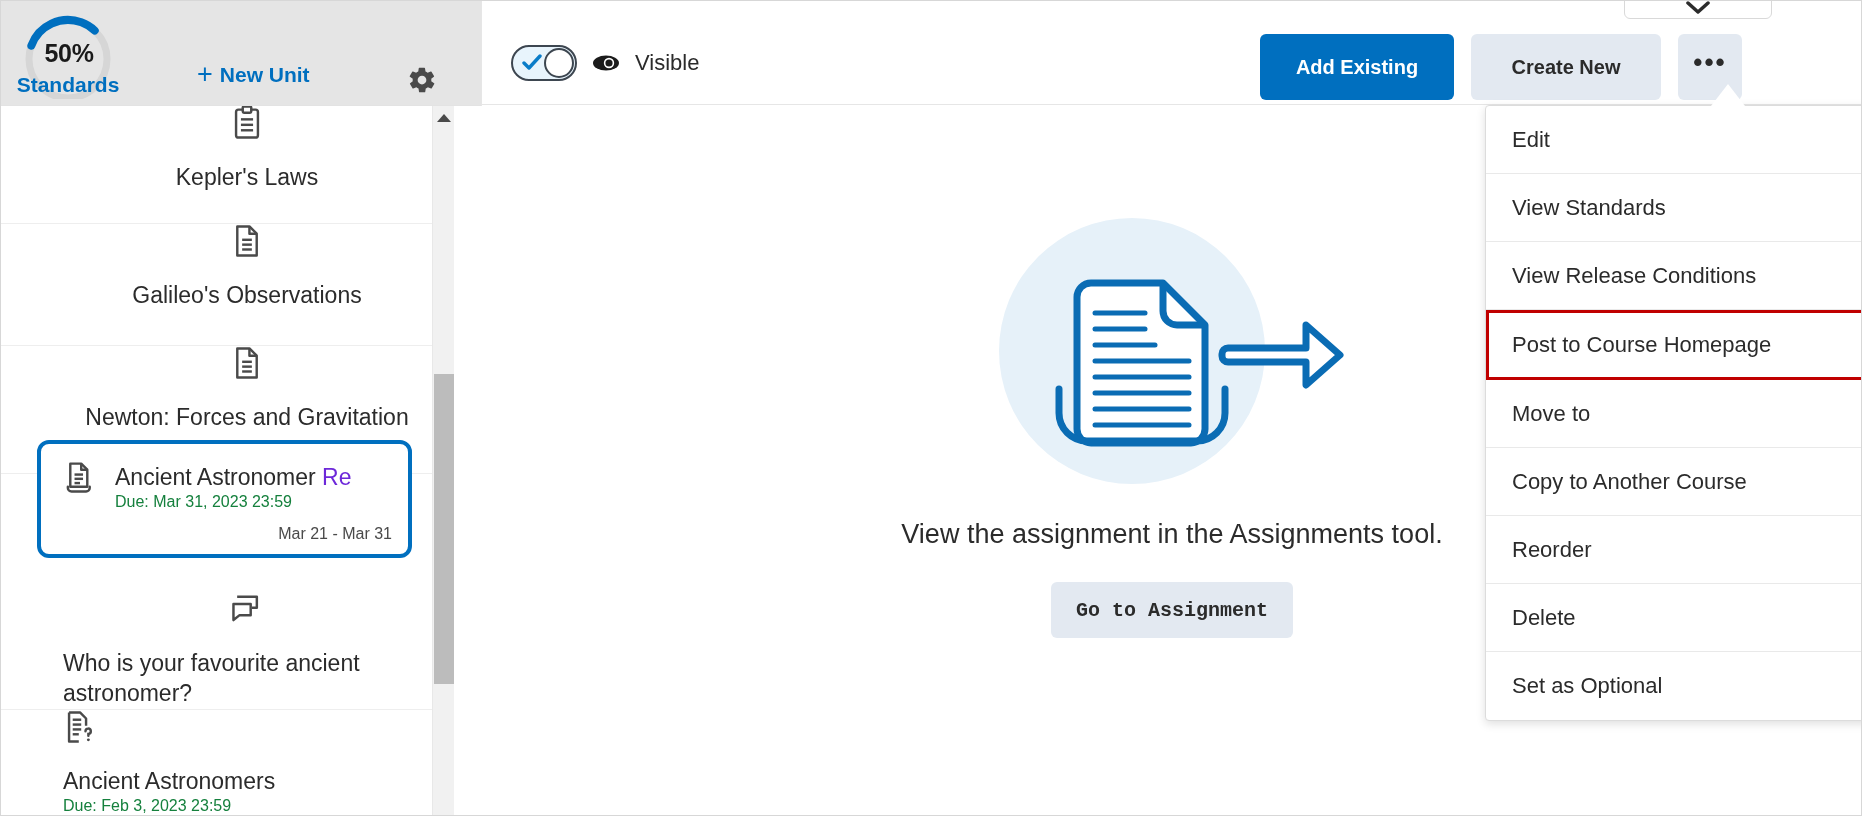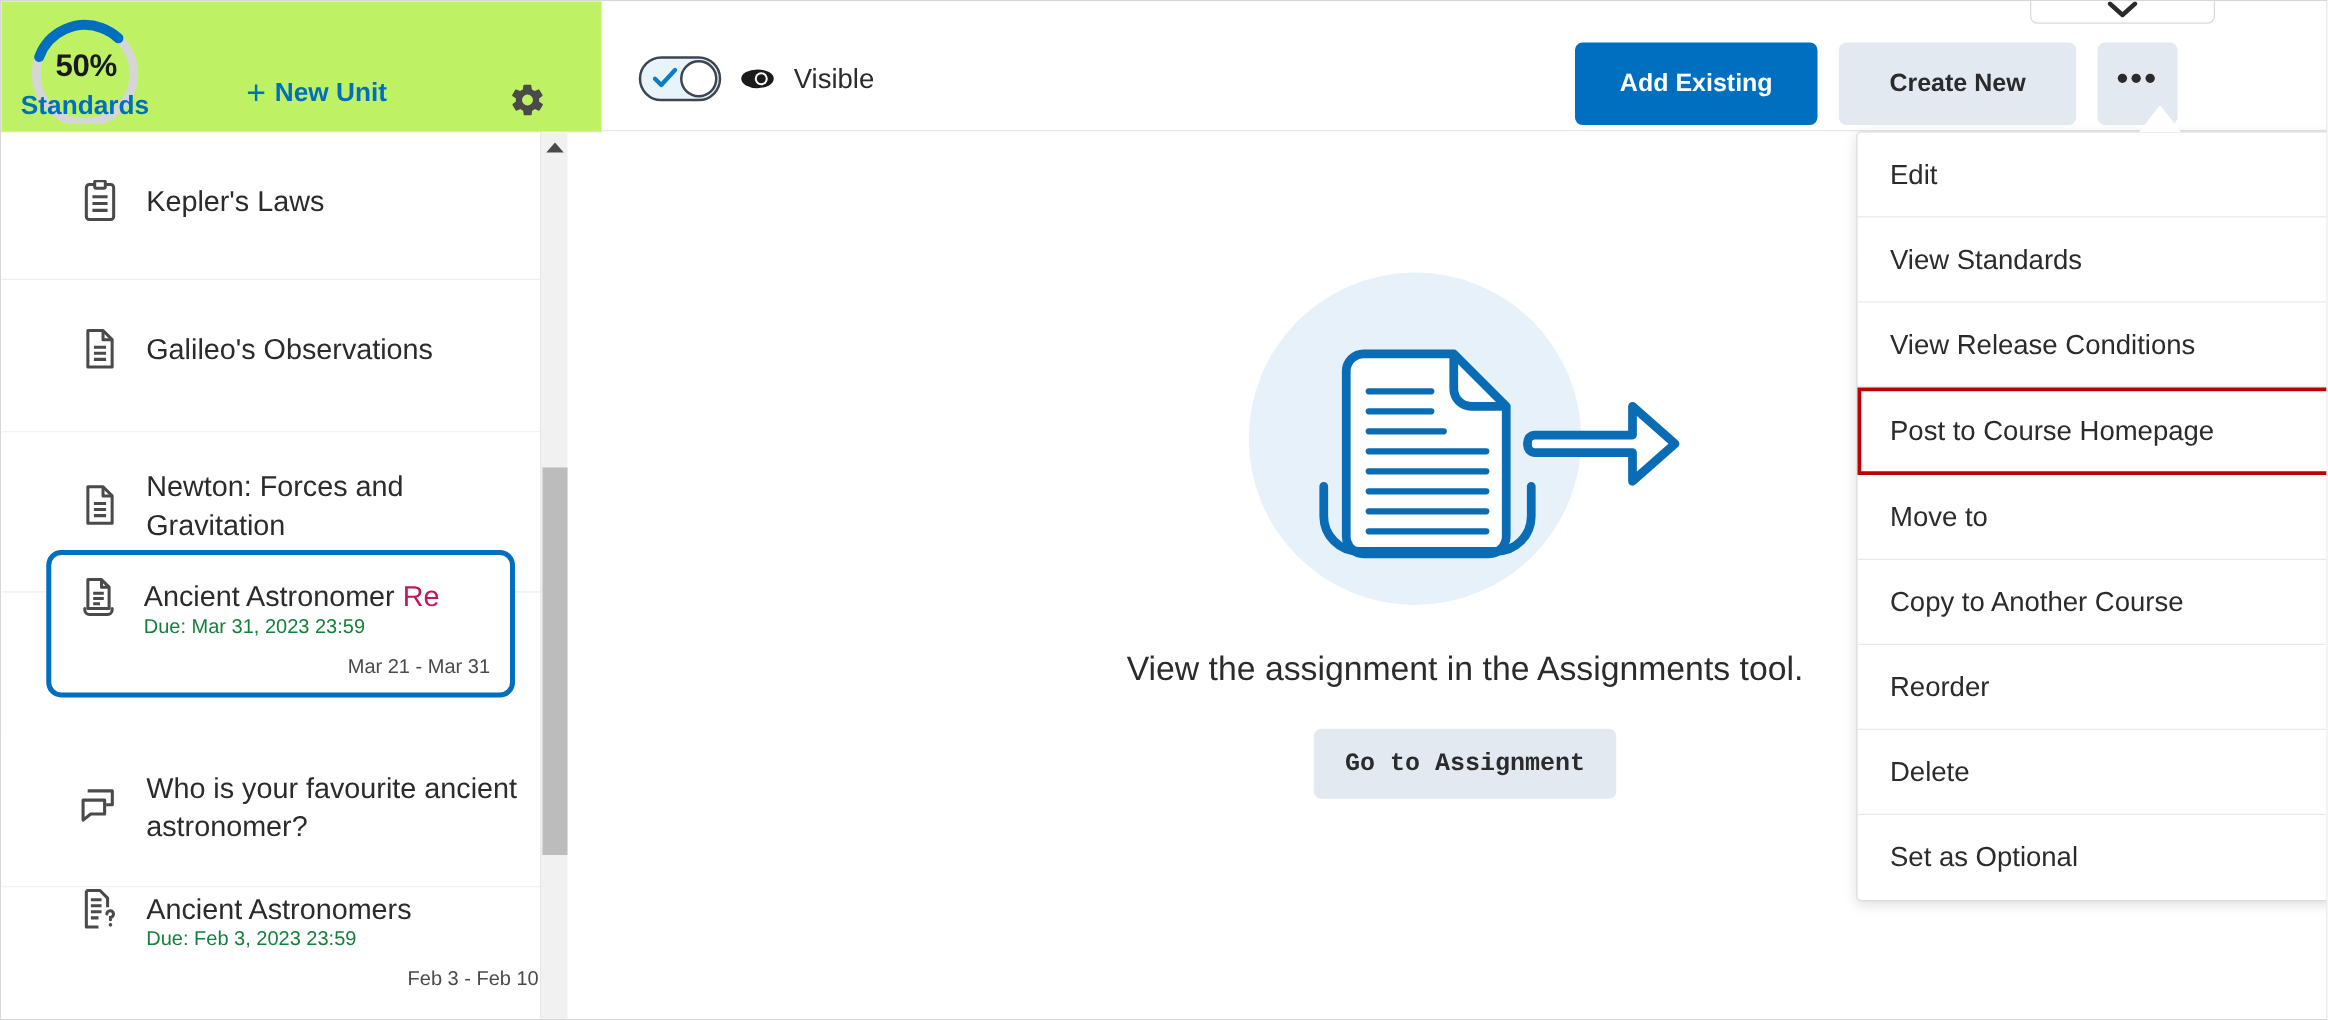--- a/index.html
+++ b/index.html
@@ -24,21 +24,21 @@
     left: 0; top: 0;
     width: 481px; height: 816px;
     background: #ffffff;
     border-right: 1px solid #e6e6e6;
   }
 
   .left-header {
     position: relative;
     height: 105px;
     border-bottom: 1px solid #e3e3e3;
-    background: #bef264;
+    background: #e5e5e5;
   }
 
   .progress-wrap {
     position: absolute;
     left: 10px; top: 12px;
     width: 110px; height: 86px;
   }
   .progress-ring { position: absolute; left: 0; top: 0; }
   .progress-pct {
     position: absolute;
@@ -101,37 +101,38 @@
 
   .list-item {
     position: relative;
     display: flex;
     align-items: flex-start;
     gap: 20px;
     padding: 0 22px 12px 62px;
     border-bottom: 1px solid #eeeeee;
     cursor: pointer;
     background: #ffffff;
+    flex-direction: column;
   }
   .li-icon {
     flex: 0 0 34px;
     width: 34px;
     display: flex;
     align-items: center;
     justify-content: center;
   }
   .li-body { flex: 1 1 auto; min-width: 0; padding-top: 2px; }
   .li-title {
     font-size: 23px;
     color: #2b2b2b;
     line-height: 1.32;
     white-space: nowrap;
     overflow: hidden;
   }
-  .li-title .faded { color: #be185d; }
+  .li-title .faded { color: #6d28d9; }
   .li-sub {
     font-size: 16px;
     color: #15803d;
     margin-top: 1px;
   }
   .li-range {
     font-size: 16px;
     color: #4a4a4a;
     text-align: right;
     margin-top: 14px;

